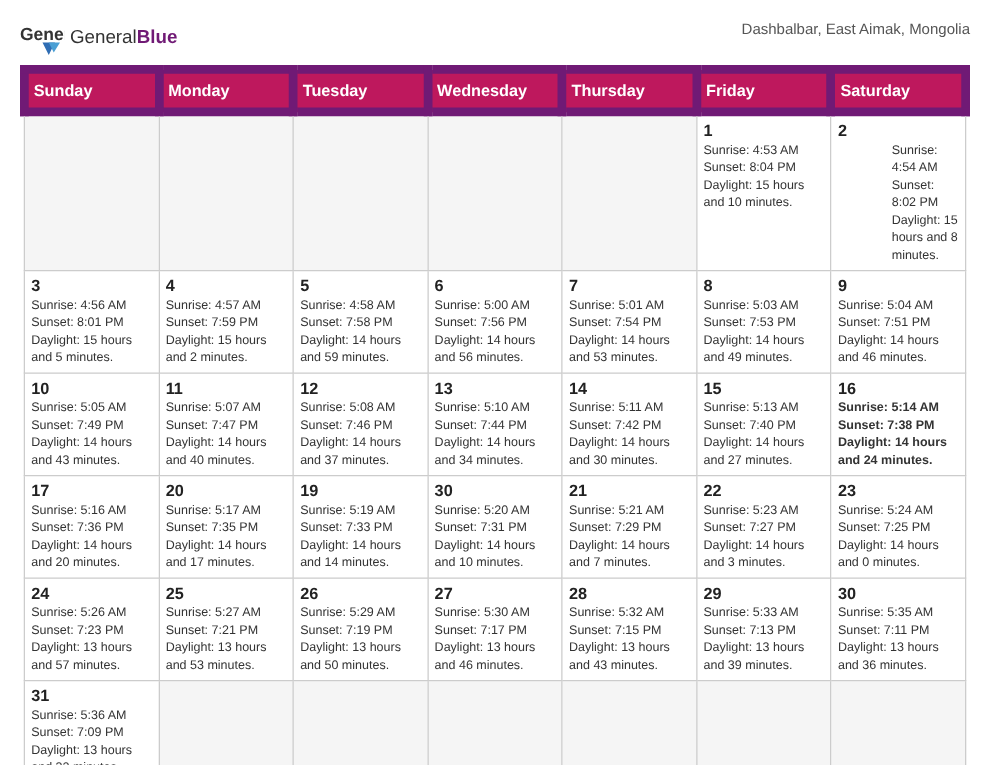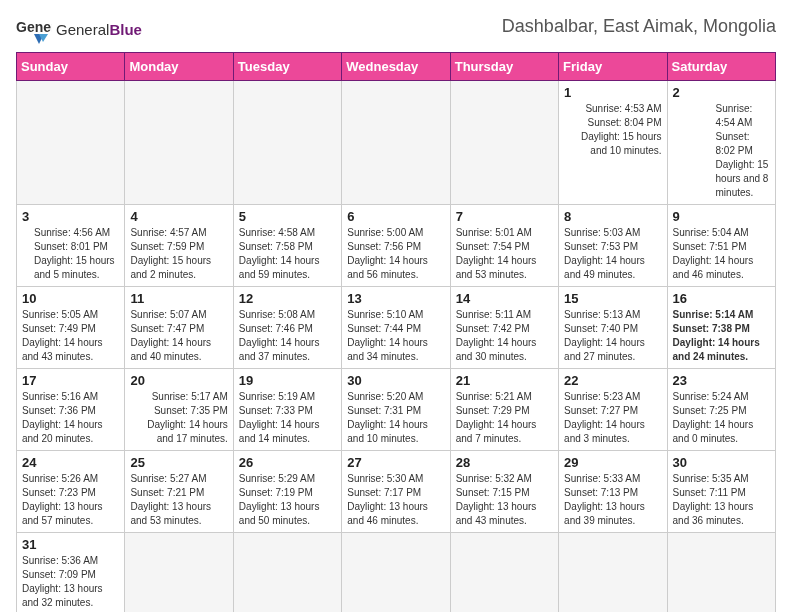--- a/index.html
+++ b/index.html
@@ -27,36 +27,36 @@
     }
     .title-area {
       text-align: right;
     }
     .calendar-title {
       font-size: 36px;
       color: #333;
       font-weight: normal;
     }
     .calendar-subtitle {
-      font-size: 18px;
+      font-size: 12px;
       color: #555;
     }
     .calendar {
       width: 100%;
       border-collapse: collapse;
       border: 1px solid #ccc;
     }
     .calendar th {
-      background-color: #ec4899;
+      background-color: #be185d;
       color: #fff;
       font-size: 13px;
       font-weight: bold;
       padding: 6px 4px;
       text-align: left;
-      border: 1px solid #701a75;
+      border: 7px solid #701a75;
     }
     .calendar td {
       vertical-align: top;
       padding: 4px 5px;
       border: 1px solid #ccc;
       font-size: 10.5px;
       color: #333;
       width: calc(100% / 7);
       min-height: 70px;
       background: #fff;
@@ -112,35 +112,35 @@
   </thead>
   <tbody id="calendar-body">
   <tr>
         <td class="empty"></td>
         <td class="empty"></td>
         <td class="empty"></td>
         <td class="empty"></td>
         <td class="empty"></td>
         <td>
           <span class="day-number">1</span>
-          <div class="day-info" style="white-space: pre-line; text-align: right;">Sunrise: 4:53 AM
+          <div class="day-info" style="white-space: pre-line;">Sunrise: 4:53 AM
 Sunset: 8:04 PM
 Daylight: 15 hours and 10 minutes.</div>
         </td>
         <td>
           <span class="day-number">2</span>
           <div class="day-info" style="white-space: pre-line; margin-left: 43px;">Sunrise: 4:54 AM
 Sunset: 8:02 PM
 Daylight: 15 hours and 8 minutes.</div>
         </td>
       </tr>
       <tr>
         <td>
           <span class="day-number">3</span>
-          <div class="day-info" style="white-space: pre-line; margin-left: 12px;">Sunrise: 4:56 AM
+          <div class="day-info" style="white-space: pre-line;">Sunrise: 4:56 AM
 Sunset: 8:01 PM
 Daylight: 15 hours and 5 minutes.</div>
         </td>
         <td>
           <span class="day-number">4</span>
           <div class="day-info" style="white-space: pre-line;">Sunrise: 4:57 AM
 Sunset: 7:59 PM
 Daylight: 15 hours and 2 minutes.</div>
         </td>
         <td>
@@ -220,21 +220,21 @@
       </tr>
       <tr>
         <td>
           <span class="day-number">17</span>
           <div class="day-info" style="white-space: pre-line;">Sunrise: 5:16 AM
 Sunset: 7:36 PM
 Daylight: 14 hours and 20 minutes.</div>
         </td>
         <td>
           <span class="day-number">20</span>
-          <div class="day-info" style="white-space: pre-line; text-align: right;">Sunrise: 5:17 AM
+          <div class="day-info" style="white-space: pre-line;">Sunrise: 5:17 AM
 Sunset: 7:35 PM
 Daylight: 14 hours and 17 minutes.</div>
         </td>
         <td>
           <span class="day-number">19</span>
           <div class="day-info" style="white-space: pre-line;">Sunrise: 5:19 AM
 Sunset: 7:33 PM
 Daylight: 14 hours and 14 minutes.</div>
         </td>
         <td>

